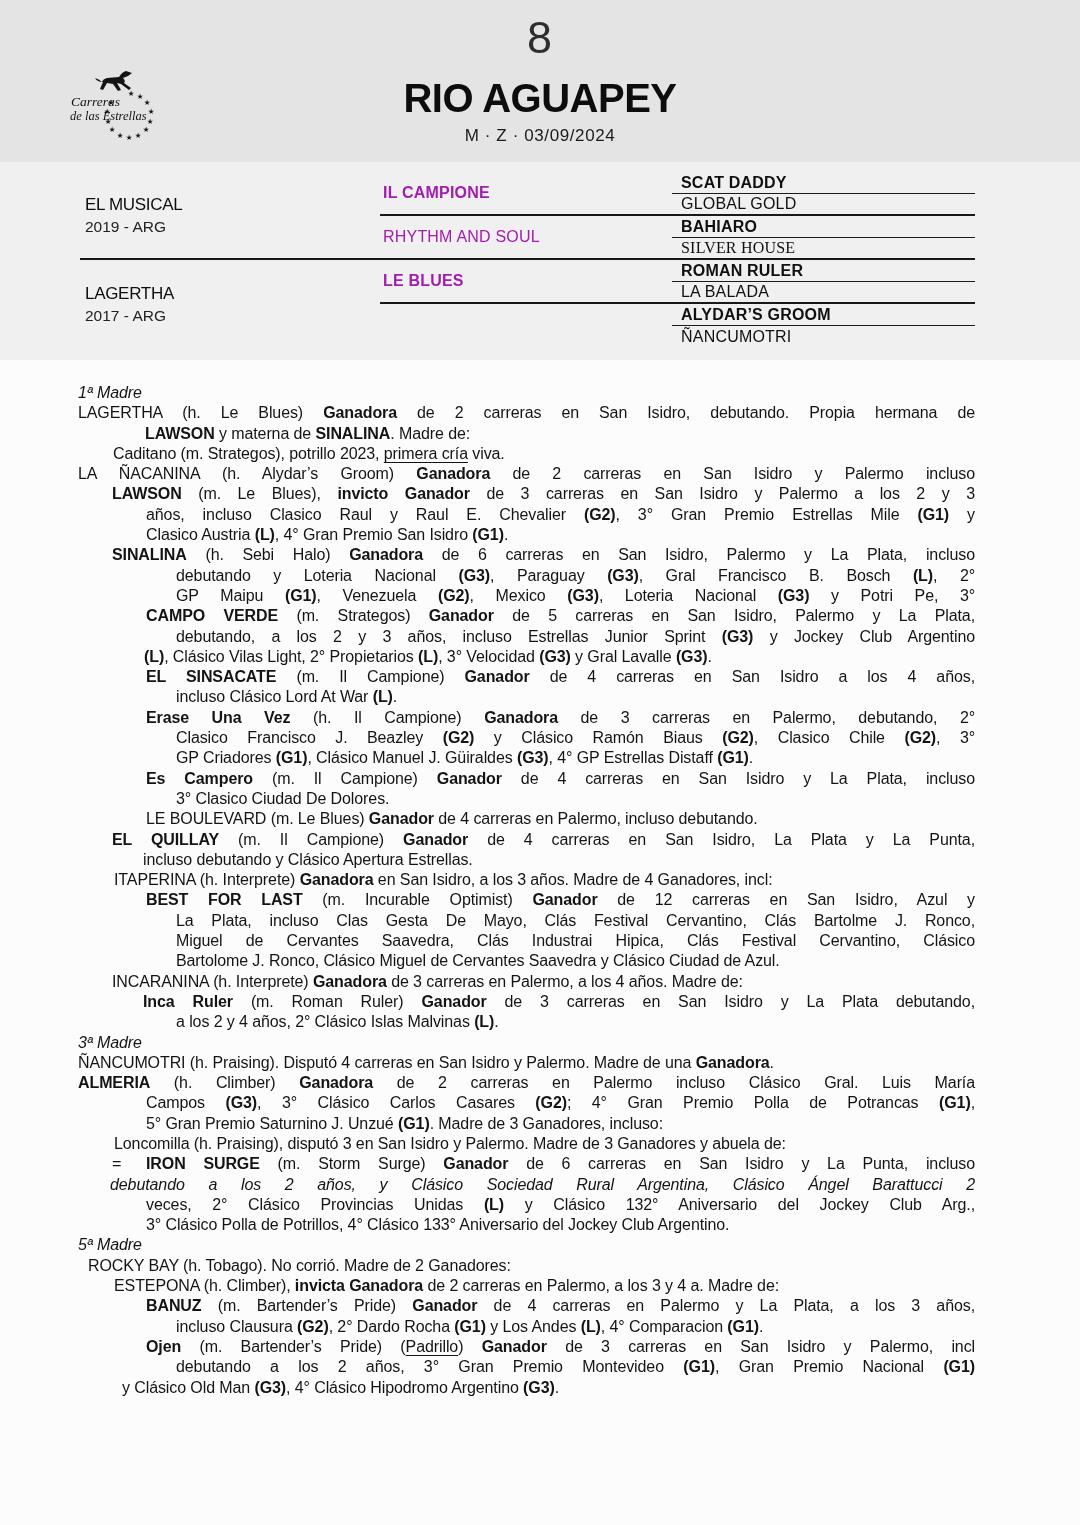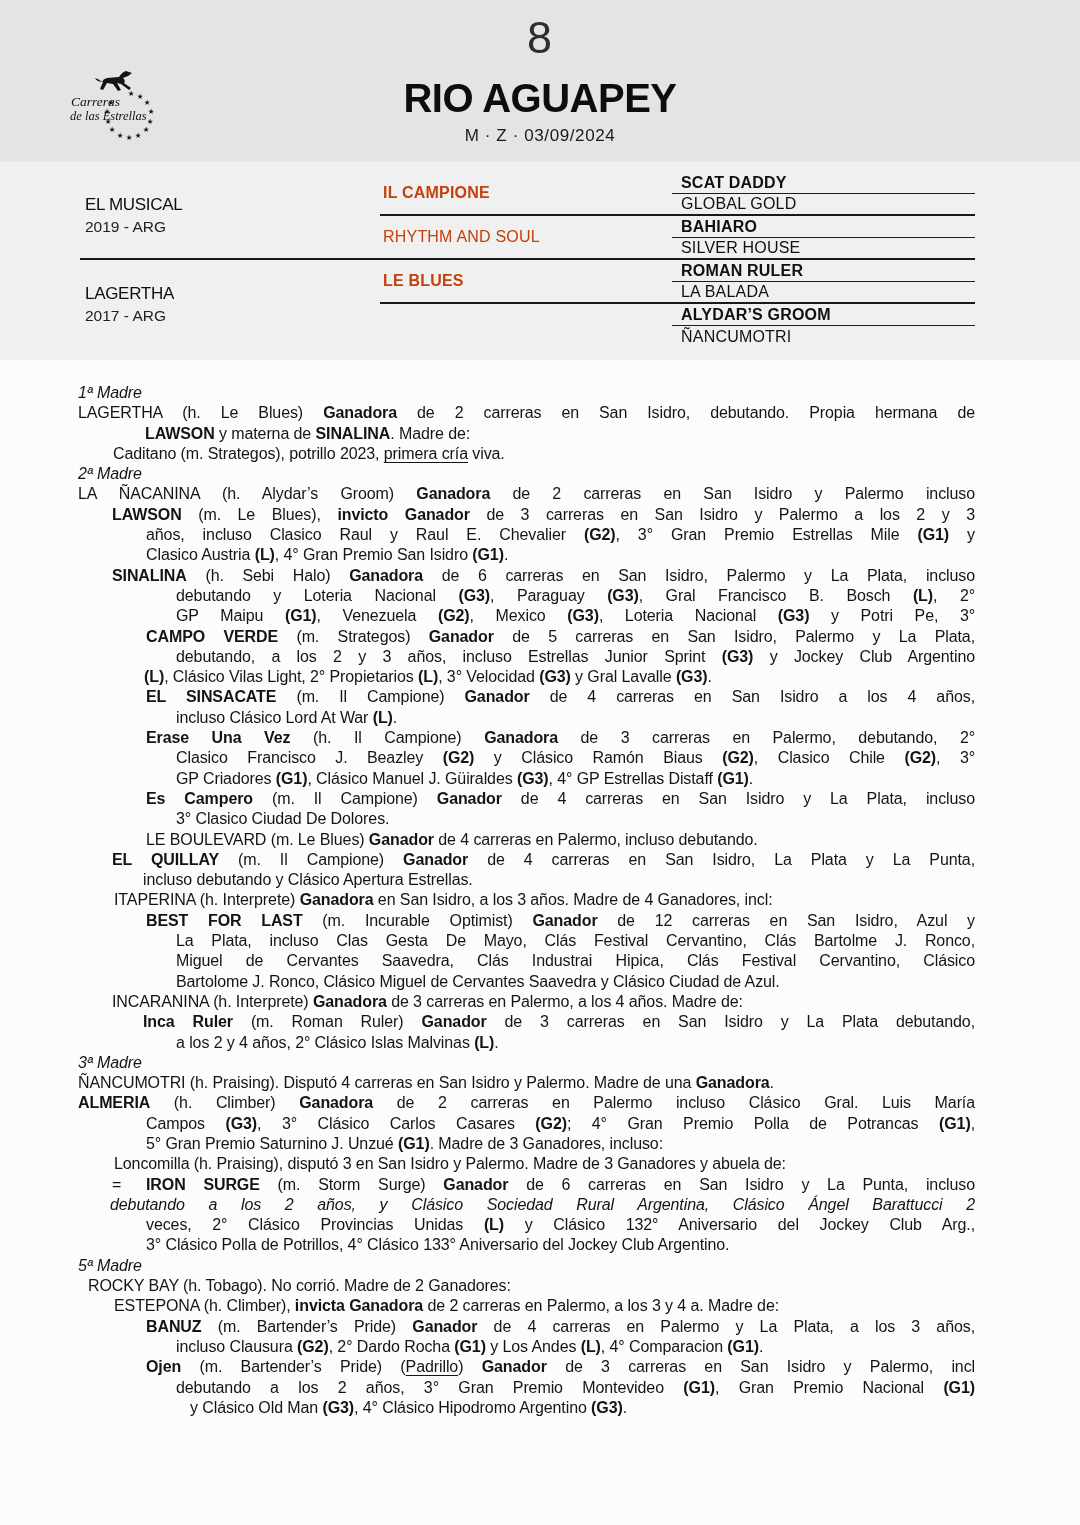--- a/index.html
+++ b/index.html
@@ -21,29 +21,29 @@
 
   
   .band-table{position:absolute;left:0;top:162px;width:100%;height:198px;background:#f0f0f0;}
   .ped-grid{position:absolute;left:80px;top:10px;width:895px;display:grid;
             grid-template-columns:300px 292px 303px;grid-auto-rows:22px;}
   .p-cell{grid-column:1;display:flex;flex-direction:column;justify-content:center;padding-left:5px;}
   .p-cell.p0{grid-row:1/5;border-bottom:2.5px solid #191919;}
   .p-cell.p1{grid-row:5/9;}
   .p-name{font-weight:normal;font-size:17px;letter-spacing:-0.3px;color:#0e0e0e;}
   .p-year{font-size:15.5px;color:#222;margin-top:3px;}
-  .g-cell{grid-column:2;display:flex;align-items:center;font-size:16px;letter-spacing:0.2px;color:#c2410c;padding-left:3px;}
+  .g-cell{grid-column:2;display:flex;align-items:center;font-size:16px;letter-spacing:0.2px;color:#a21caf;padding-left:3px;}
   .g-cell.g0{grid-row:1/3;border-bottom:2px solid #191919;}
   .g-cell.g1{grid-row:3/5;border-bottom:2.5px solid #191919;}
   .g-cell.g2{grid-row:5/7;border-bottom:2px solid #191919;}
   .g-cell.g3{grid-row:7/9;}
   .gg-cell{grid-column:3;display:flex;align-items:center;font-size:16px;letter-spacing:0.2px;color:#101010;padding-left:9px;}
   .gg-cell.gg0,.gg-cell.gg2,.gg-cell.gg4,.gg-cell.gg6{border-bottom:1.5px solid #1c1c1c;}
   .gg-cell.gg1,.gg-cell.gg5{border-bottom:2px solid #191919;}
-  .gg-cell.gg3{border-bottom:2.5px solid #191919;}
+  .gg-cell.gg3{border-bottom:2.5px solid #191919;font-family:Liberation Serif, serif;}
   .bold{font-weight:bold;}
 
   
   .ped-text{position:absolute;left:78px;top:383px;width:897px;
             font-size:16px;line-height:20.3px;letter-spacing:-0.1px;color:#141414;}
   .pline{position:relative;text-align:justify;height:20.3px;}
   .pline.j{text-align-last:justify;}
   .pline.l{text-align-last:left;}
   .pline .b{font-weight:bold;}
   .pline .i{font-style:italic;}
@@ -109,21 +109,20 @@
         <div class="gg-cell gg6 bold" style="grid-row: 7 / 8;">ALYDAR’S GROOM</div>
         <div class="gg-cell gg7" style="grid-row: 8 / 9;">ÑANCUMOTRI</div>
       </div>
   </div>
 
   <div class="ped-text">
       <div class="pline l" style="margin-left: 0px;"><span class="i">1ª Madre</span></div>
       <div class="pline j" style="margin-left: 0px;"><span>LAGERTHA (h. Le Blues) </span><span class="b">Ganadora</span><span> de 2 carreras en San Isidro, debutando. Propia hermana de</span></div>
       <div class="pline l" style="margin-left: 67px;"><span class="b">LAWSON</span><span> y materna de </span><span class="b">SINALINA</span><span>. Madre de:</span></div>
       <div class="pline l" style="margin-left: 35px;"><span>Caditano (m. Strategos), potrillo 2023, </span><span class="u">primera cría</span><span> viva.</span></div>
-      <div class="pline l" style="margin-left: 0px;"><span class="i">2ª Madre</span></div>
       <div class="pline j" style="margin-left: 0px;"><span>LA ÑACANINA (h. Alydar’s Groom) </span><span class="b">Ganadora</span><span> de 2 carreras en San Isidro y Palermo incluso</span></div>
       <div class="pline j" style="margin-left: 34px;"><span class="b">LAWSON</span><span> (m. Le Blues), </span><span class="b">invicto Ganador</span><span> de 3 carreras en San Isidro y Palermo a los 2 y 3</span></div>
       <div class="pline j" style="margin-left: 68px;"><span>años, incluso Clasico Raul y Raul E. Chevalier </span><span class="b">(G2)</span><span>, 3° Gran Premio Estrellas Mile </span><span class="b">(G1)</span><span> y</span></div>
       <div class="pline l" style="margin-left: 68px;"><span>Clasico Austria </span><span class="b">(L)</span><span>, 4° Gran Premio San Isidro </span><span class="b">(G1)</span><span>.</span></div>
       <div class="pline j" style="margin-left: 34px;"><span class="b">SINALINA</span><span> (h. Sebi Halo) </span><span class="b">Ganadora</span><span> de 6 carreras en San Isidro, Palermo y La Plata, incluso</span></div>
       <div class="pline j" style="margin-left: 98px;"><span>debutando y Loteria Nacional </span><span class="b">(G3)</span><span>, Paraguay </span><span class="b">(G3)</span><span>, Gral Francisco B. Bosch </span><span class="b">(L)</span><span>, 2°</span></div>
       <div class="pline j" style="margin-left: 98px;"><span>GP Maipu </span><span class="b">(G1)</span><span>, Venezuela </span><span class="b">(G2)</span><span>, Mexico </span><span class="b">(G3)</span><span>, Loteria Nacional </span><span class="b">(G3)</span><span> y Potri Pe, 3°</span></div>
       <div class="pline j" style="margin-left: 68px;"><span class="b">CAMPO VERDE</span><span> (m. Strategos) </span><span class="b">Ganador</span><span> de 5 carreras en San Isidro, Palermo y La Plata,</span></div>
       <div class="pline j" style="margin-left: 98px;"><span>debutando, a los 2 y 3 años, incluso Estrellas Junior Sprint </span><span class="b">(G3)</span><span> y Jockey Club Argentino</span></div>
       <div class="pline l" style="margin-left: 66px;"><span class="b">(L)</span><span>, Clásico Vilas Light, 2° Propietarios </span><span class="b">(L)</span><span>, 3° Velocidad </span><span class="b">(G3)</span><span> y Gral Lavalle </span><span class="b">(G3)</span><span>.</span></div>
@@ -155,16 +154,16 @@
       <div class="pline j" style="margin-left: 32px; font-style: italic;"><span>debutando a los 2 años, y Clásico Sociedad Rural Argentina, Clásico Ángel Barattucci 2</span></div>
       <div class="pline j" style="margin-left: 68px;"><span>veces, 2° Clásico Provincias Unidas </span><span class="b">(L)</span><span> y Clásico 132° Aniversario del Jockey Club Arg.,</span></div>
       <div class="pline l" style="margin-left: 68px;"><span>3° Clásico Polla de Potrillos, 4° Clásico 133° Aniversario del Jockey Club Argentino.</span></div>
       <div class="pline l" style="margin-left: 0px;"><span class="i">5ª Madre</span></div>
       <div class="pline l" style="margin-left: 10px;"><span>ROCKY BAY (h. Tobago). No corrió. Madre de 2 Ganadores:</span></div>
       <div class="pline l" style="margin-left: 36px;"><span>ESTEPONA (h. Climber), </span><span class="b">invicta Ganadora</span><span> de 2 carreras en Palermo, a los 3 y 4 a. Madre de:</span></div>
       <div class="pline j" style="margin-left: 68px;"><span class="b">BANUZ</span><span> (m. Bartender’s Pride) </span><span class="b">Ganador</span><span> de 4 carreras en Palermo y La Plata, a los 3 años,</span></div>
       <div class="pline l" style="margin-left: 98px;"><span>incluso Clausura </span><span class="b">(G2)</span><span>, 2° Dardo Rocha </span><span class="b">(G1)</span><span> y Los Andes </span><span class="b">(L)</span><span>, 4° Comparacion </span><span class="b">(G1)</span><span>.</span></div>
       <div class="pline j" style="margin-left: 68px;"><span class="b">Ojen</span><span> (m. Bartender’s Pride) (</span><span class="u">Padrillo</span><span>) </span><span class="b">Ganador</span><span> de 3 carreras en San Isidro y Palermo, incl</span></div>
       <div class="pline j" style="margin-left: 98px;"><span>debutando a los 2 años, 3° Gran Premio Montevideo </span><span class="b">(G1)</span><span>, Gran Premio Nacional </span><span class="b">(G1)</span></div>
-      <div class="pline l" style="margin-left: 112px;"><span>y Clásico Old Man </span><span class="b">(G3)</span><span>, 4° Clásico Hipodromo Argentino </span><span class="b">(G3)</span><span>.</span></div>
+      <div class="pline l" style="margin-left: 44px;"><span>y Clásico Old Man </span><span class="b">(G3)</span><span>, 4° Clásico Hipodromo Argentino </span><span class="b">(G3)</span><span>.</span></div>
     </div>
 
 </div>
 
 </body></html>

